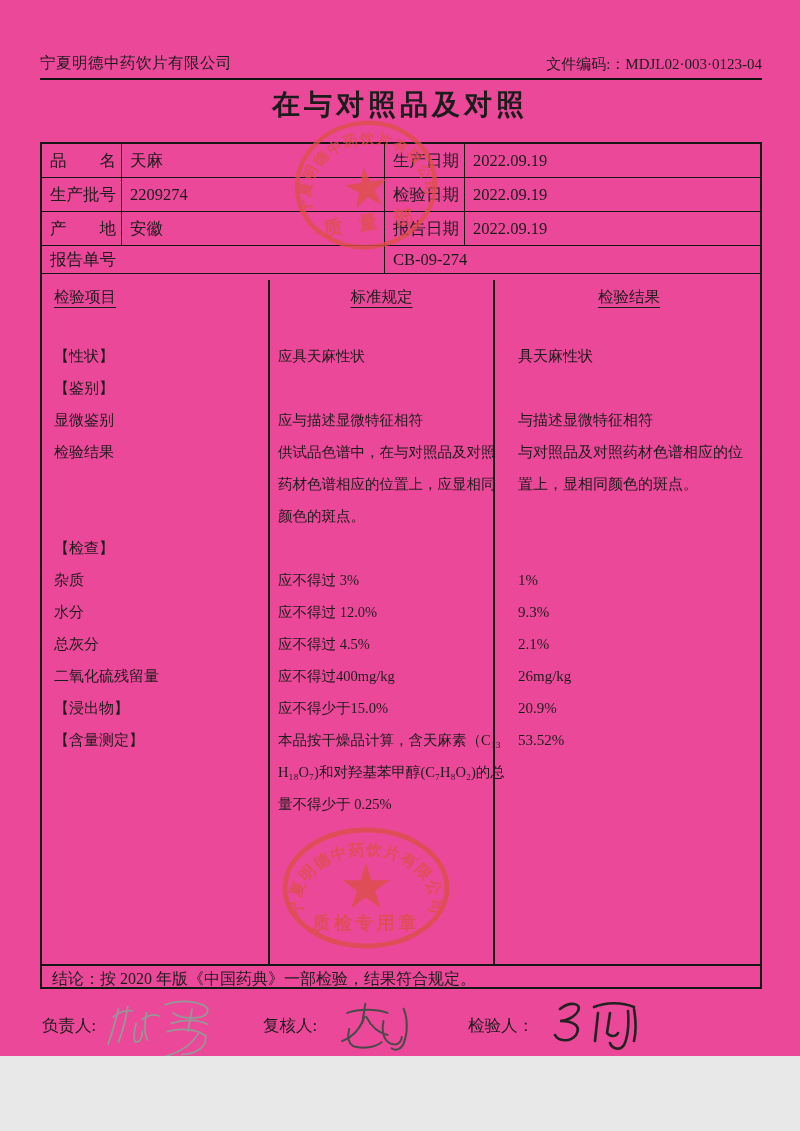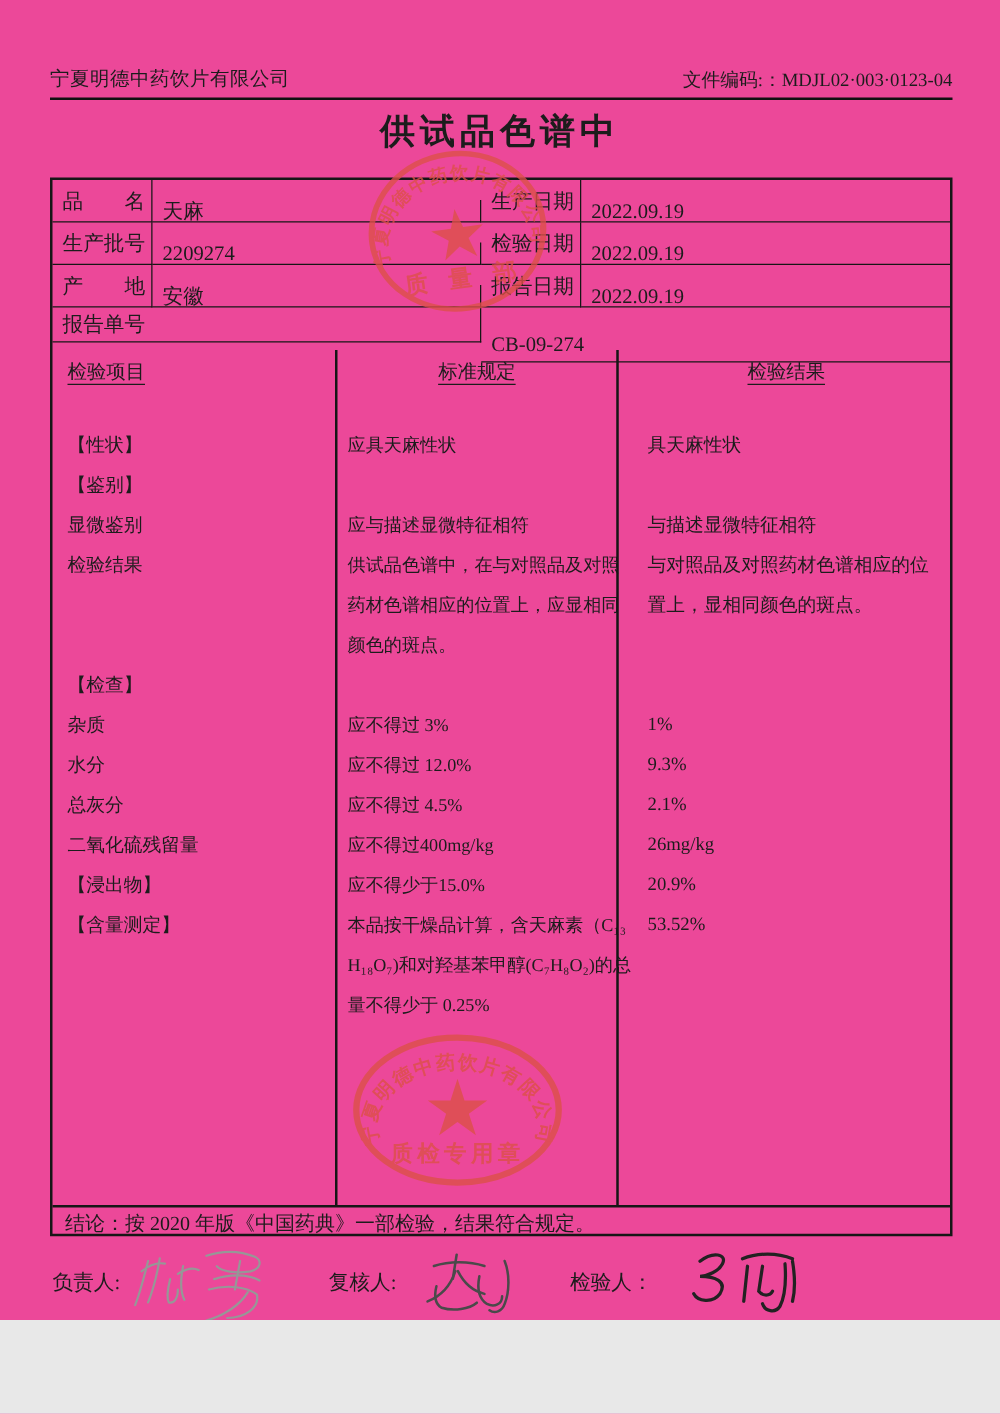--- a/index.html
+++ b/index.html
@@ -20,21 +20,21 @@
   .doc{position:absolute; left:40px; top:142px; width:722px; height:847px;
        border:2px solid #161616; box-sizing:border-box;}
   
   .info{display:grid; grid-template-columns:80px 263px 80px 295px; grid-auto-rows:34px;}
   .info .cell{box-sizing:border-box; border-bottom:1.8px solid #161616;
               display:flex; align-items:center; padding:0 8px; font-size:16.5px;
               white-space:nowrap; overflow:visible;}
   .info .rb{border-right:1.8px solid #161616;}
   .info .short{height:28px;}
   .info .span2{grid-column:span 2;}
-  .val{font-size:16px;margin-top:16px;}
+  .val{font-size:16px;}
   
   .main{position:relative; height:686px; border-bottom:2px solid #161616; box-sizing:border-box;}
   .vline{position:absolute; top:0; width:1.8px; height:684px; background:#161616;}
   .vline.v1{left:226px;} .vline.v2{left:451px;}
   .mainhead{display:grid; grid-template-columns:227px 225px 270px; height:34px;}
   .mainhead .h{display:flex; align-items:center; font-size:15.5px;}
   .mainhead .h span{text-decoration:underline; text-underline-offset:5px; text-decoration-thickness:1.2px;}
   .mainhead .h1{padding-left:12px;}
   .mainhead .h2,.mainhead .h3{justify-content:center;}
   .spacer{height:26px;}
@@ -57,21 +57,21 @@
 </head>
 <body>
 
 <div class="page">
 
   <div class="hdr">
     <span class="company">宁夏明德中药饮片有限公司</span>
     <span class="doccode">文件编码:：MDJL02·003·0123-04</span>
   </div>
 
-  <div class="title">供试品色谱中</div>
+  <div class="title">在与对照品及对照</div>
 
   <div class="doc">
 
     <div class="info">
       <div class="cell rb">品　　名</div>
       <div class="cell rb val">天麻</div>
       <div class="cell rb">生产日期</div>
       <div class="cell val">2022.09.19</div>
 
       <div class="cell rb">生产批号</div>
@@ -191,21 +191,21 @@
         <textPath href="#bArc" startOffset="50%" text-anchor="middle">宁夏明德中药饮片有限公司</textPath>
       </text>
       <polygon points="86,38 91.6,55.3 109.8,55.3 95.1,66 100.7,83.2 86,72.6 71.3,83.2 76.9,66 62.2,55.3 80.4,55.3"></polygon>
       <text x="86" y="104" text-anchor="middle" font-size="18" font-weight="bold" letter-spacing="3.5" fill="#dd5048">质检专用章</text>
     </g>
   </svg>
 
   <div class="signrow">
     <span class="lbl" style="left:42px; top:1015px;">负责人:</span>
     <span class="lbl" style="left:263px; top:1015px;">复核人:</span>
-    <span class="lbl" style="left:456px; top:1015px;">检验人：</span>
+    <span class="lbl" style="left:468px; top:1015px;">检验人：</span>
 
     <svg class="sig" style="left:105px; top:1000px;" width="114" height="58" viewBox="0 0 110 55" fill="none" stroke="#979797" stroke-width="1.7" stroke-linecap="round">
       <path d="M13,8 C10,20 7,32 3,42"></path>
       <path d="M8,16 C14,11 20,9 26,10"></path>
       <path d="M22,6 C20,18 17,30 13,40"></path>
       <path d="M30,22 C28,30 27,36 29,40 C33,41 36,37 36,30"></path>
       <path d="M40,12 C38,22 38,32 41,38"></path>
       <path d="M36,18 C42,14 48,13 52,15"></path>
       <path d="M58,4 C70,0 84,0 96,5 C101,8 100,14 92,16 C80,18 70,16 66,12"></path>
       <path d="M64,22 C76,18 90,18 99,23"></path>

